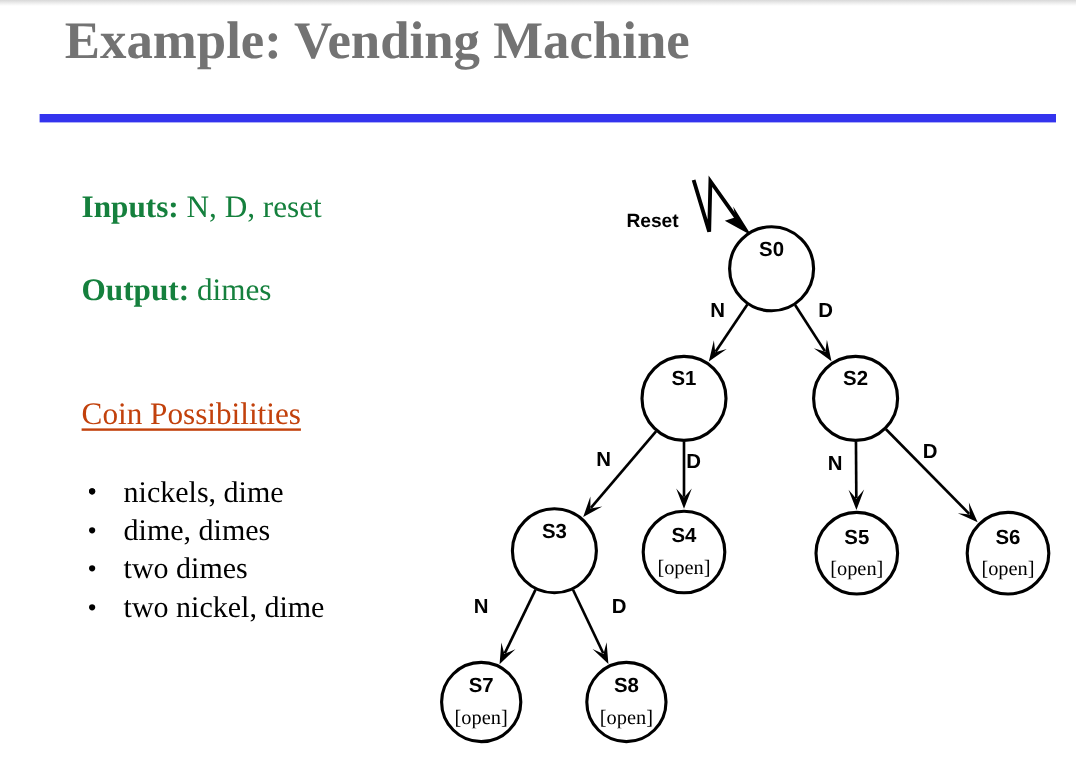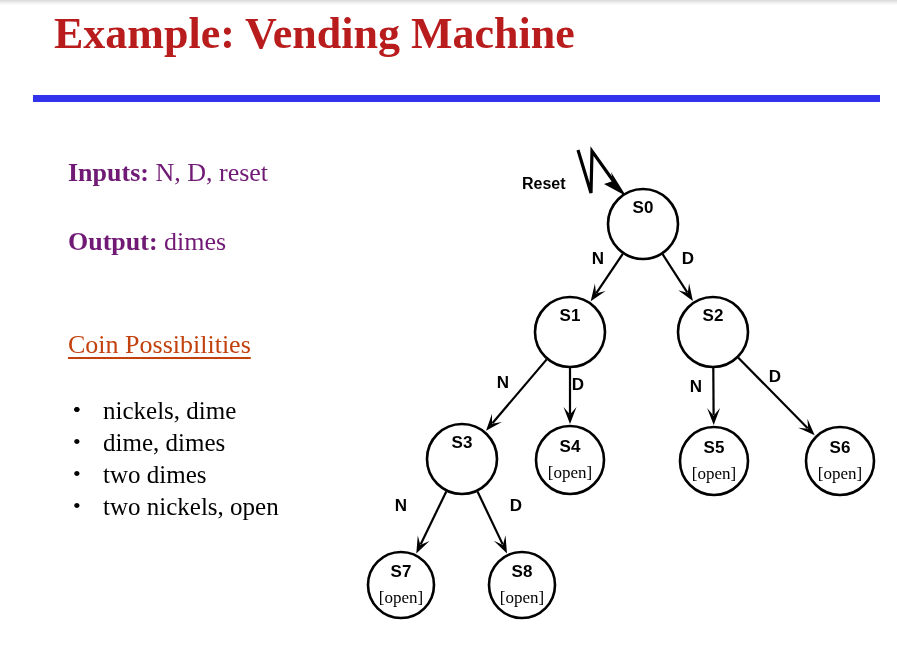--- a/index.html
+++ b/index.html
@@ -22,36 +22,36 @@
     background: linear-gradient(to bottom, #d8d8d8 0%, #efefef 55%, #ffffff 100%);
   }
   #slide-title {
     position: absolute;
     left: 54px;
     top: 8px;
     font-family: "Liberation Serif", serif;
     font-weight: bold;
     font-size: 44px;
     letter-spacing: 0px;
-    color: #b91c1c;
+    color: #737373;
     white-space: nowrap;
   }
   #title-rule {
     position: absolute;
     left: 33px;
     top: 95px;
     width: 847px;
     height: 7px;
     background: #3333ee;
   }
   .body-line {
     position: absolute;
     font-family: "Liberation Serif", serif;
     font-size: 26px;
-    color: #701a75;
+    color: #15803d;
     white-space: nowrap;
   }
   .body-line .lead {
     font-weight: bold;
   }
   #coin-heading {
     position: absolute;
     left: 68px;
     top: 330px;
     font-family: "Liberation Serif", serif;
@@ -135,21 +135,21 @@
     <span class="lead">Output:</span><span> dimes</span>
   </div>
 
   <div id="coin-heading">Coin Possibilities</div>
 
   <ul id="coin-list">
       <li><span class="bullet">•</span></li>
       <li><span class="bullet">•</span><span>nickels, dime</span></li>
       <li><span class="bullet">•</span><span>dime, dimes</span></li>
       <li><span class="bullet">•</span><span>two dimes</span></li>
-      <li><span class="bullet">•</span><span>two nickels, open</span></li>
+      <li><span class="bullet">•</span><span>two nickel, dime</span></li>
     </ul>
 
   <svg id="fsm" width="897" height="649" viewBox="0 0 897 649">
     <defs></defs>
     <g id="fsm-edges">
         <g>
           <line x1="622.8" y1="253.8" x2="596.3" y2="293.1" class="edge-line"></line>
           <polygon points="590.7,301.3 594.9,283.6 596.0,293.6 605.6,290.9" class="arrow-head"></polygon>
           <text x="598" y="264" class="edge-label" text-anchor="middle">N</text>
         </g>

